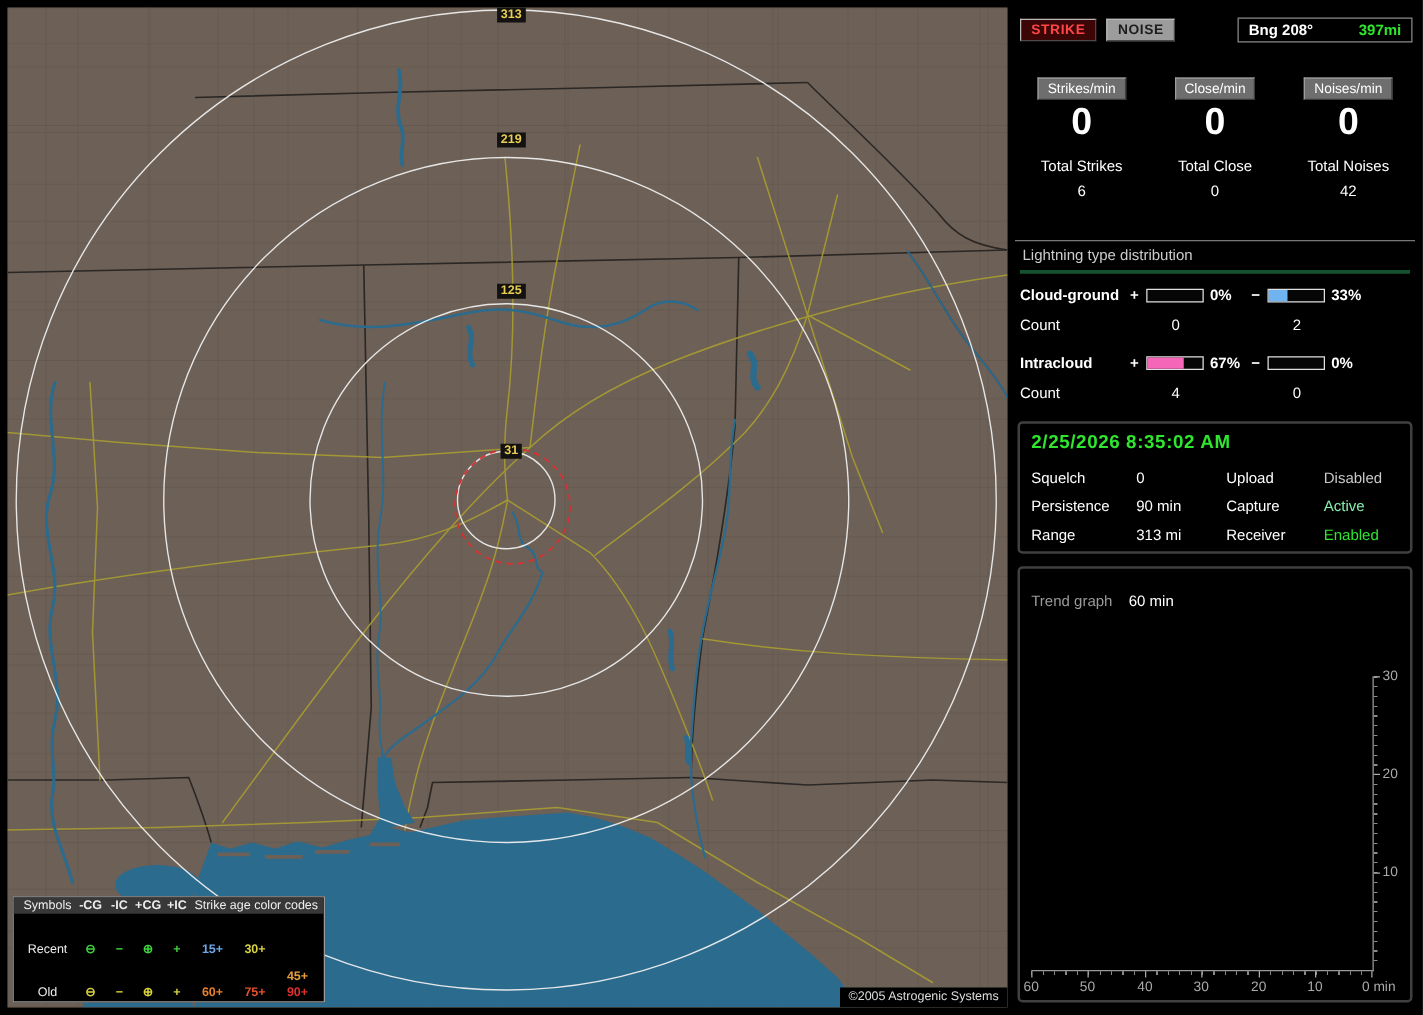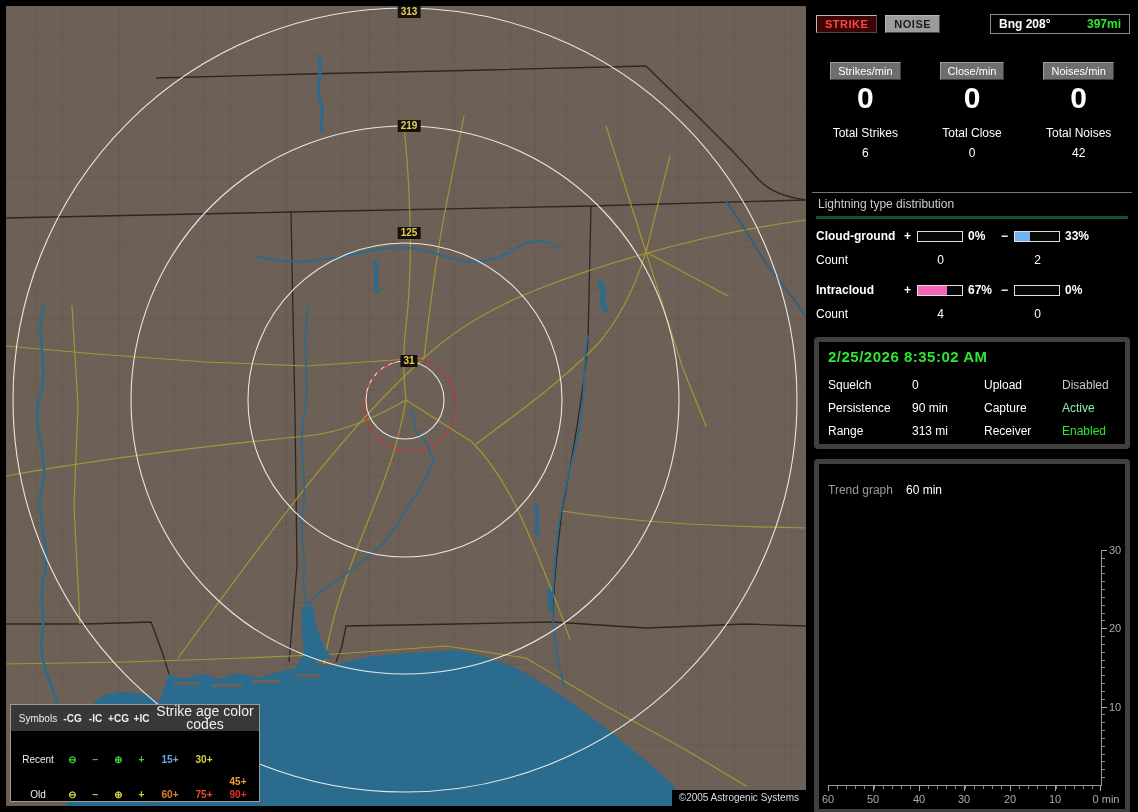--- a/index.html
+++ b/index.html
@@ -9,21 +9,21 @@
   .range-label{position:absolute;transform:translateX(-50%);background:#141210;color:#e8ce52;
     font-size:10px;line-height:12px;padding:0 3px;font-weight:bold;}
   
   .legend{position:absolute;left:4px;bottom:4px;width:248px;background:#000;border:1px solid #9a9a9a;
     color:#eee;font-size:10px;line-height:13px;}
   .lg-row{display:flex;align-items:center;padding:0 2px;}
   .lg-head{background:#383838;}
   .lg-c0{width:46px;padding-left:2px;text-align:center;}
   .lg-sym{width:23px;text-align:center;font-weight:bold;}
   .lg-age{width:34px;text-align:center;font-weight:bold;}
-  .lg-agehead{flex:1;text-align:center;font-size:14px;}
+  .lg-agehead{flex:1;text-align:center;font-size:10px;}
   .copyright{position:absolute;right:0;bottom:0;background:#000;color:#ddd;font-size:10px;
     padding:2px 7px 3px 7px;}
   
   .sidebar{position:absolute;left:812px;top:6px;width:320px;height:800px;color:#fff;font-size:12px;}
   .topbar{display:flex;align-items:center;margin:8px 2px 0 4px;gap:8px;height:20px;}
   .btn{font-size:11px;font-weight:bold;padding:2px 8px;border:1px solid;cursor:default;
     border-color:#b9b9b9 #4a4a4a #4a4a4a #b9b9b9;letter-spacing:0.5px;}
   .btn-strike{background:#3c0606;}
   .btn-noise{background:#9c9c9c;color:#1c1c1c;}
   .bng-box{margin-left:auto;background:#000;border:1px solid #8a8a8a;display:flex;gap:12px;
@@ -40,21 +40,21 @@
   .dist-row,.count-row{display:grid;grid-template-columns:88px 13px 47px 37px 13px 47px 1fr;
     align-items:center;}
   .dist-row{margin-top:10px;}
   .count-row{margin-top:10px;}
   .dist-label{font-weight:bold;}
   .sign{font-weight:bold;text-align:left;}
   .bar{width:44px;height:9px;border:1px solid #e0e0e0;background:#060606;}
   .bar-fill{height:100%;}
   .pct{font-weight:bold;padding-left:4px;}
   .cnt{text-align:center;}
-  .box{border:5px solid #404040;border-radius:4px;margin:16px 2px 0 2px;padding:6px 9px;position:relative;}
+  .box{border:2px solid #404040;border-radius:4px;margin:16px 2px 0 2px;padding:6px 9px;position:relative;}
   .box2{margin-top:10px;height:333px;}
   .clock{font-weight:bold;font-size:15px;letter-spacing:0.5px;}
   .settings{display:grid;grid-template-columns:84px 72px 78px 1fr;row-gap:9px;margin-top:13px;}
   .stats-grid{display:grid;grid-template-columns:78px 88px 84px 1fr;row-gap:10px;}
   .trend-row{margin-top:13px;display:grid;grid-template-columns:78px 1fr;}
   .lbl{color:#9a9a9a;}
   .trend{position:absolute;left:9px;top:86px;width:300px;height:260px;}
   .plot{position:absolute;left:0;top:0;width:273px;height:235px;border-right:1px solid #999;
     border-bottom:1px solid #999;}
   .x-minor{position:absolute;left:0;top:calc(100% + 1px);width:273px;height:3px;
@@ -145,21 +145,21 @@
       <circle cx="399" cy="394" r="392"></circle>
       <circle cx="399" cy="394" r="274"></circle>
       <circle cx="399" cy="394" r="157"></circle>
       <circle cx="399" cy="394" r="39"></circle>
     </g>
 
     <circle cx="404" cy="399" r="46" stroke="#d83030" stroke-width="1.4" stroke-dasharray="5 4" fill="none"></circle>
   </svg>
 
   <div class="range-label" style="left:403px;top:0px;">313</div>
-  <div class="range-label" style="left:403px;top:114px;">219</div>
+  <div class="range-label" style="left:403px;top:100px;">219</div>
   <div class="range-label" style="left:403px;top:221px;">125</div>
   <div class="range-label" style="left:403px;top:349px;">31</div>
 
   <div class="legend">
     <div class="lg-row lg-head">
       <span class="lg-c0">Symbols</span>
       <span class="lg-sym">-CG</span>
       <span class="lg-sym">-IC</span>
       <span class="lg-sym">+CG</span>
       <span class="lg-sym">+IC</span>

